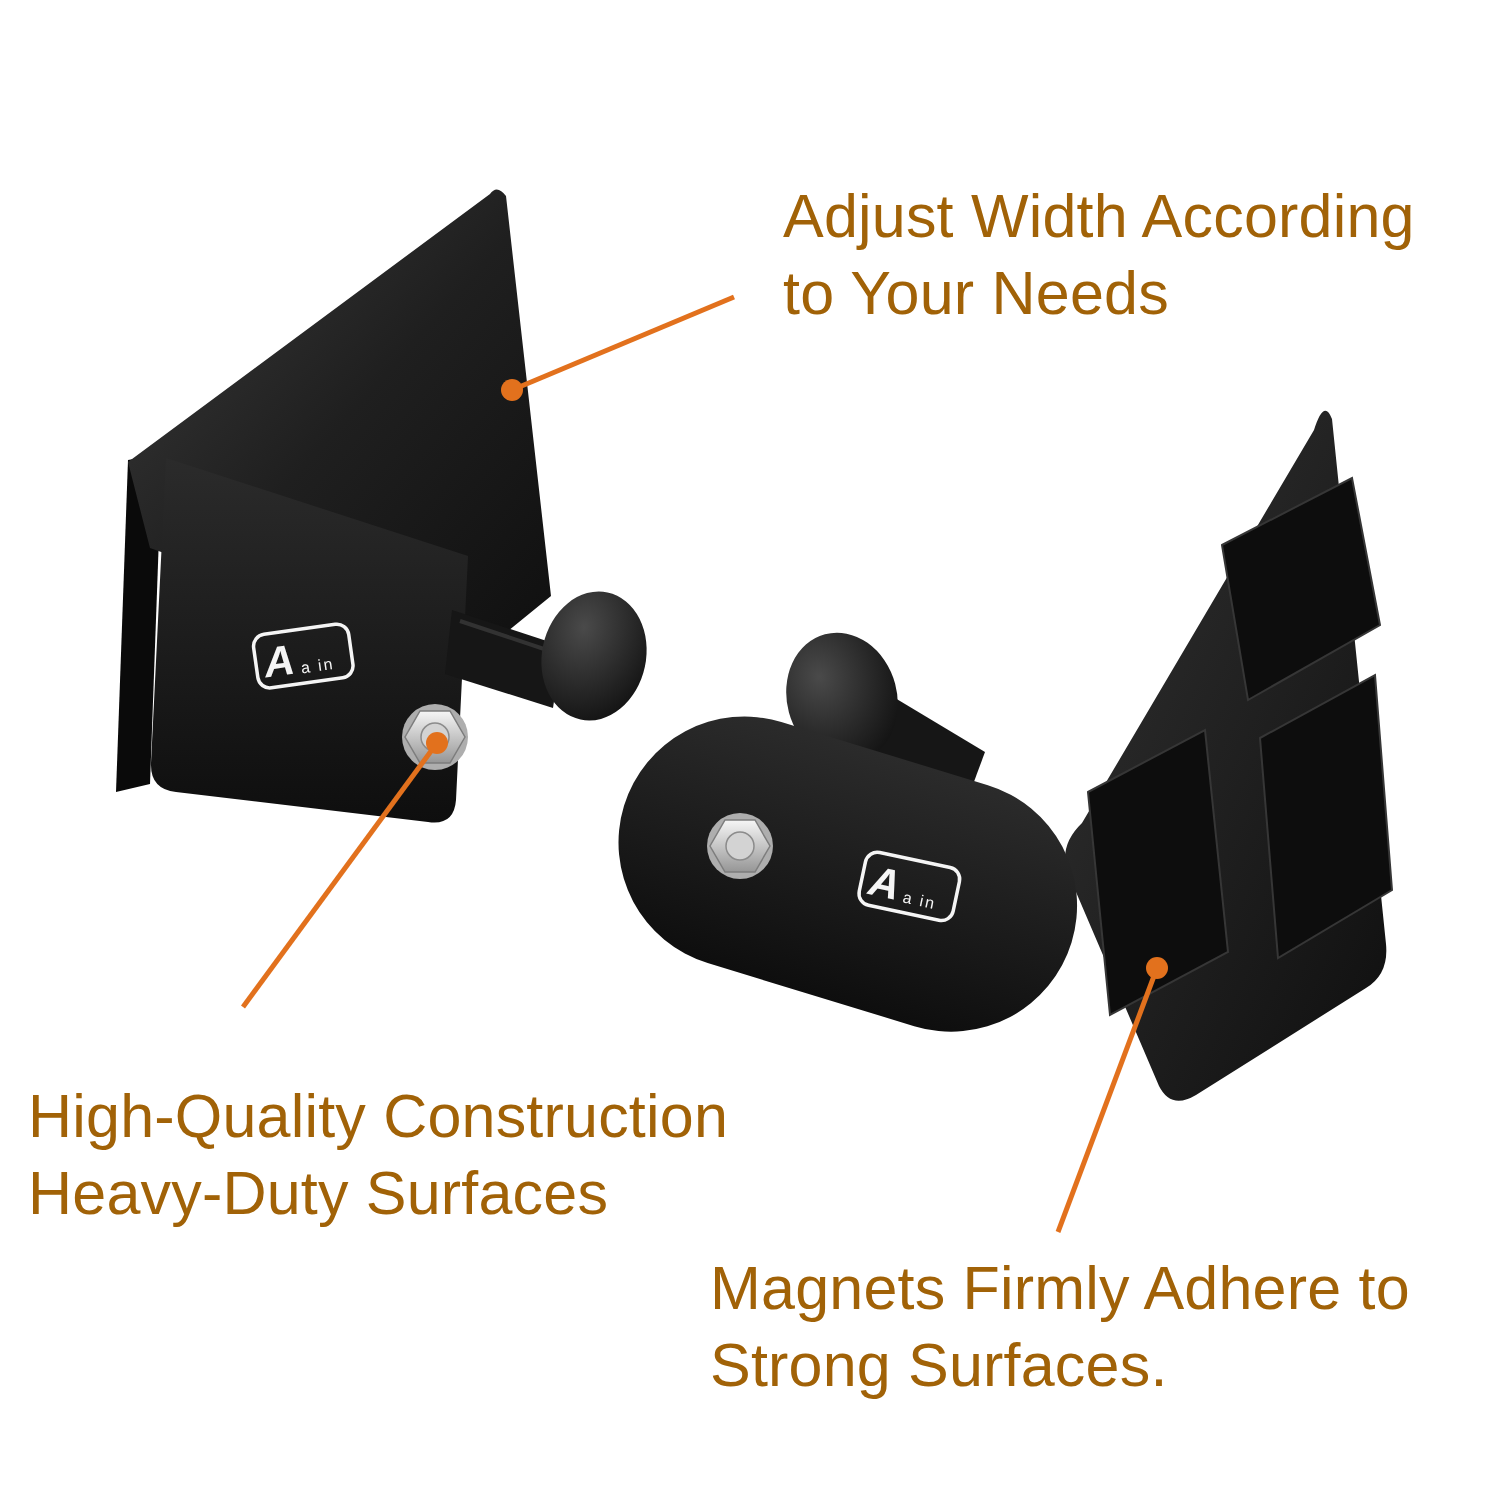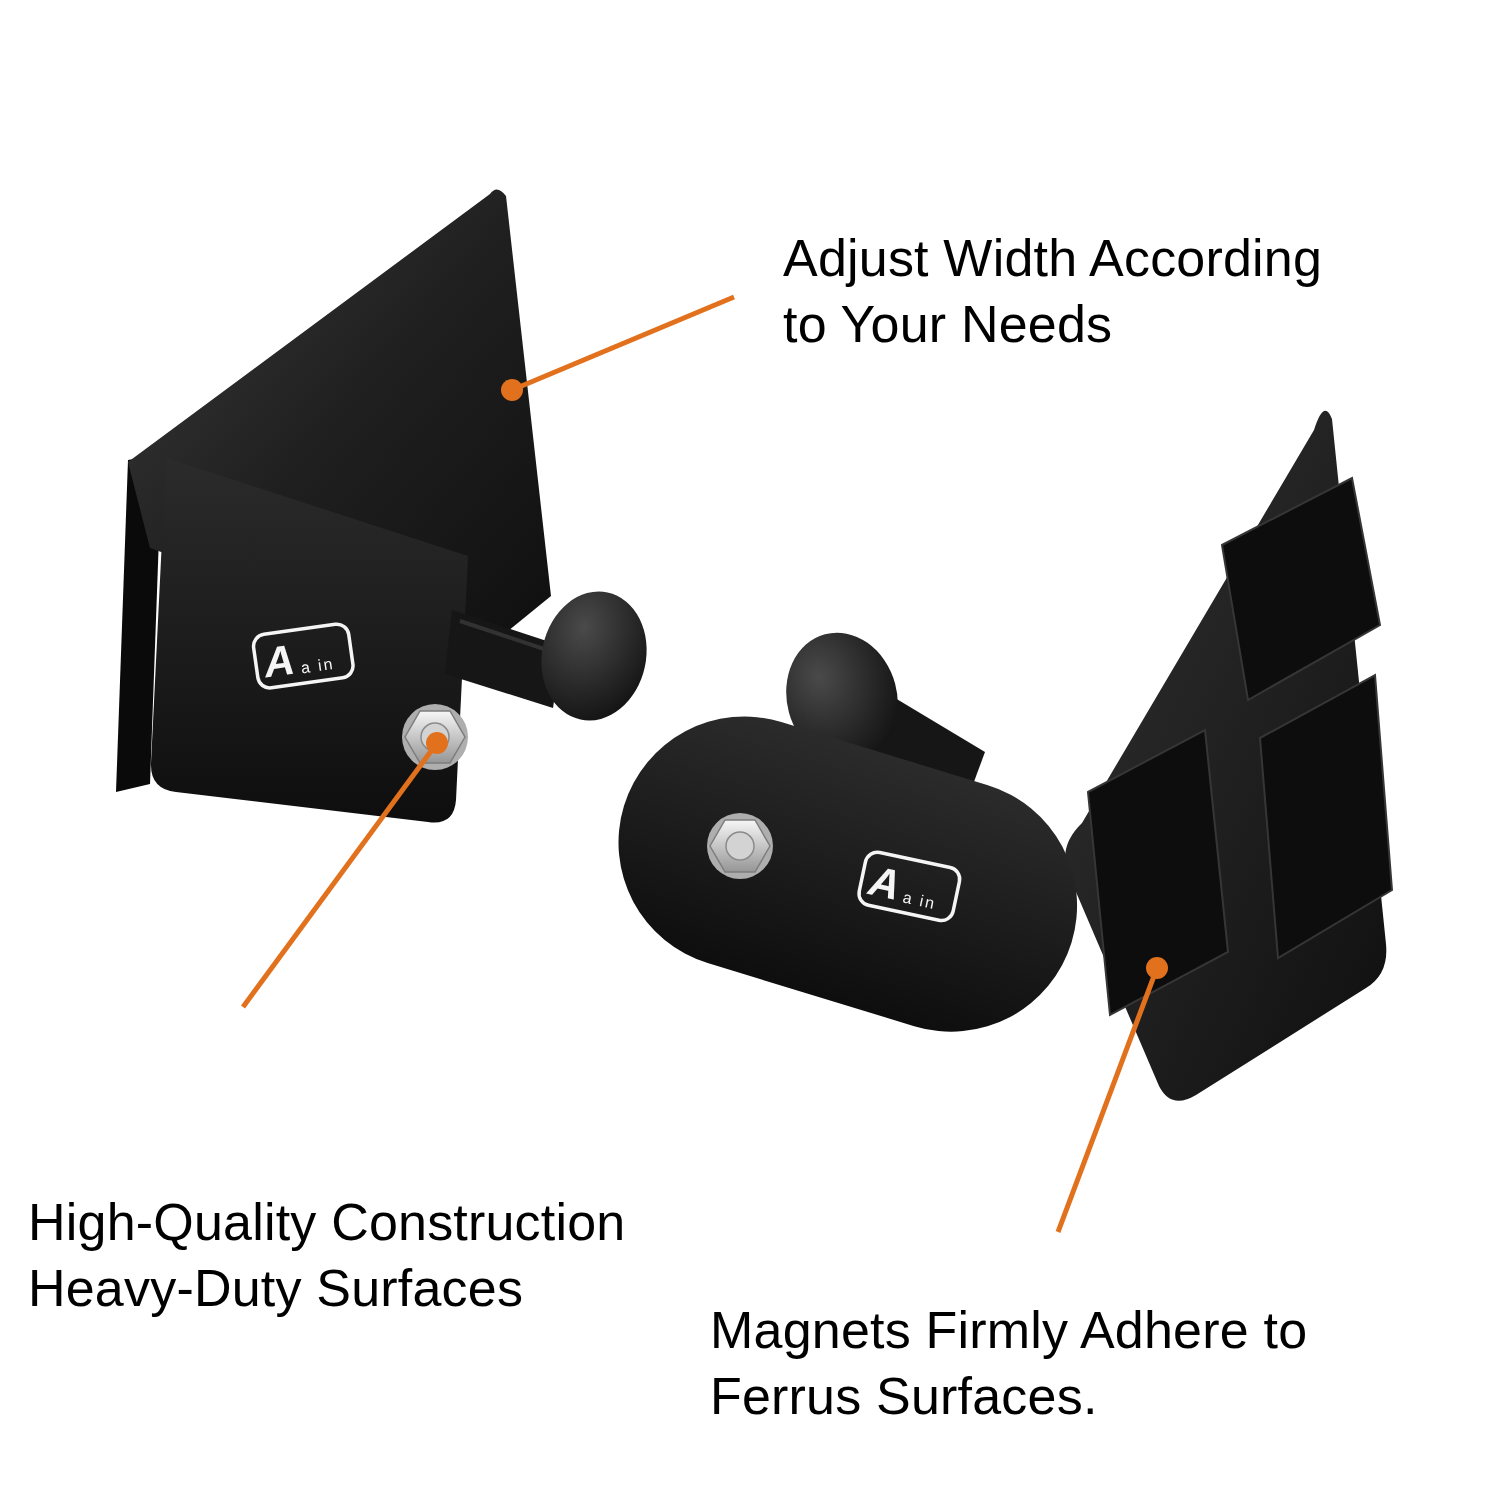--- a/index.html
+++ b/index.html
@@ -12,26 +12,25 @@
     font-family: "Liberation Sans", sans-serif;
   }
   .illustration {
     position: absolute;
     left: 0; top: 0;
     width: 1500px;
     height: 1500px;
   }
   .callout {
     position: absolute;
-    color: #000000;
-    font-size: 52px;
+    color: #a16207;
+    font-size: 61px;
     line-height: 1.26;
     letter-spacing: 0.2px;
     white-space: nowrap;
-    margin-top: 48px;
   }
   .callout span { display: block; }
   .accent-stroke { stroke: #e2711d; }
   .accent-fill { fill: #e2711d; }
   .logo-mark { font-size: 42px; font-style: italic; font-weight: bold; fill: #f5f5f5; font-family: "Liberation Sans", sans-serif; }
   .logo-sub { font-size: 16px; fill: #f5f5f5; letter-spacing: 2px; font-family: "Liberation Sans", sans-serif; }
 </style>
 </head>
 <body>
 
@@ -107,23 +106,23 @@
       <line class="accent-stroke" x1="1157" y1="968" x2="1058" y2="1232" stroke-width="5"></line>
       <circle class="accent-fill" cx="1157" cy="968" r="11"></circle>
     </g>
   </svg>
 
   <div class="callout" style="left:783px; top:178px;">
     <span>Adjust Width According</span>
     <span>to Your Needs</span>
   </div>
 
-  <div class="callout" style="left:28px; top:1142px;">
+  <div class="callout" style="left:28px; top:1078px;">
     <span>High-Quality Construction</span>
     <span>Heavy-Duty Surfaces</span>
   </div>
 
   <div class="callout" style="left:710px; top:1250px;">
     <span>Magnets Firmly Adhere to</span>
-    <span>Ferrus Surfaces.</span>
+    <span>Strong Surfaces.</span>
   </div>
 
 </div>
 
 </body></html>

